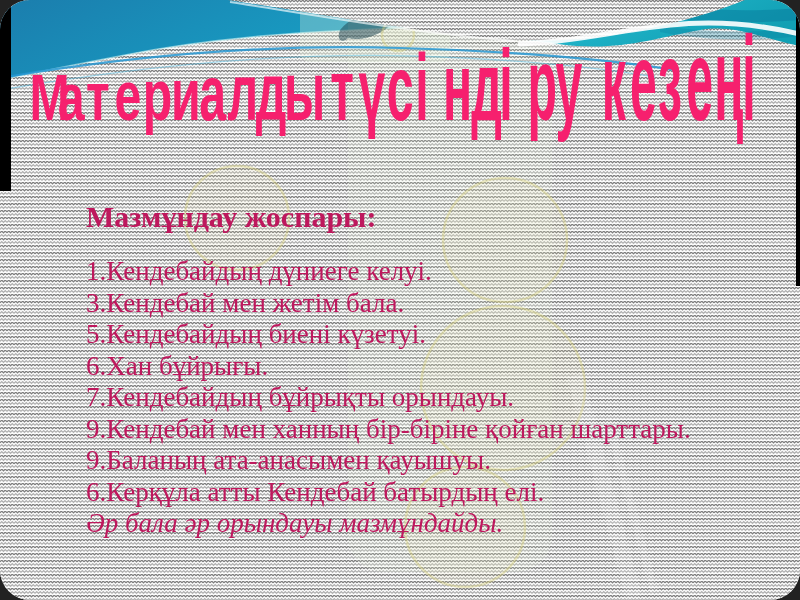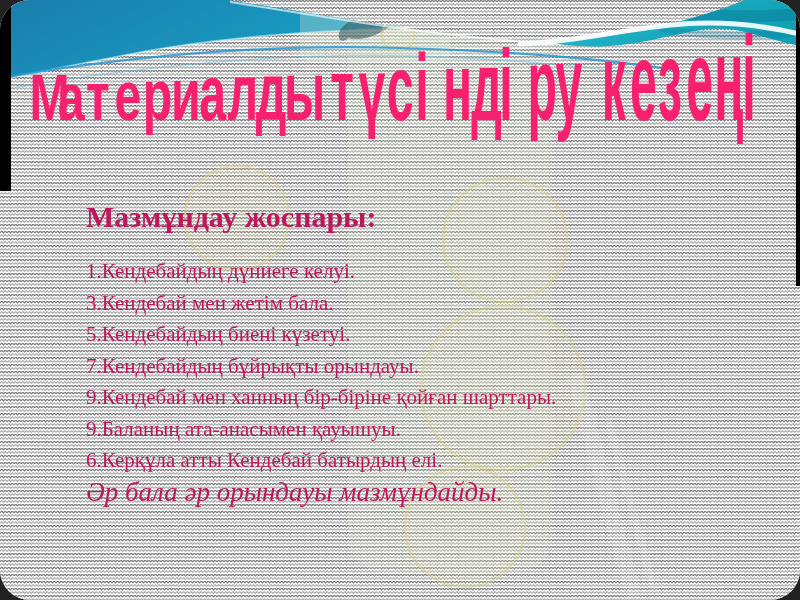--- a/index.html
+++ b/index.html
@@ -36,21 +36,21 @@
     color:#be185d;
     margin-top:40px;
   }
   .content .heading{
     font-size:30px;
     font-weight:bold;
     line-height:34px;
     margin:0 0 22px 0;
   }
   .content .item{
-    font-size:21px;
+    font-size:27px;
     line-height:31.5px;
   }
   .content .footer-note{
     font-size:27px;
     line-height:31.5px;
     font-style:italic;
   }
 </style>
 </head>
 <body>
@@ -111,20 +111,21 @@
     <rect x="796" y="0" width="4" height="286" fill="#000"></rect>
   </svg>
 
   <div class="title" id="title-line" style="color: rgb(246, 32, 110);"><span class="ch" style="width: 28px; font-size: 64px; transform: scaleX(0.754);">М</span><span class="ch" style="width: 28px; font-size: 66.2px; transform: scaleX(0.73);">а</span><span class="ch" style="width: 28px; font-size: 68.3px; transform: scaleX(0.707);">т</span><span class="ch" style="width: 28px; font-size: 70.5px; transform: scaleX(0.685);">е</span><span class="ch" style="width: 28px; font-size: 72.6px; transform: scaleX(0.665);">р</span><span class="ch" style="width: 28px; font-size: 74.8px; transform: scaleX(0.646);">и</span><span class="ch" style="width: 28px; font-size: 76.9px; transform: scaleX(0.628);">а</span><span class="ch" style="width: 28px; font-size: 79.1px; transform: scaleX(0.61);">л</span><span class="ch" style="width: 28px; font-size: 81.2px; transform: scaleX(0.594);">д</span><span class="ch" style="width: 28px; font-size: 83.4px; transform: scaleX(0.579);">ы</span><span class="ch" style="width: 18px; font-size: 85.5px; transform: scaleX(0.363);">&nbsp;</span><span class="ch" style="width: 28px; font-size: 87.7px; transform: scaleX(0.551);">т</span><span class="ch" style="width: 28px; font-size: 89.8px; transform: scaleX(0.537);">ү</span><span class="ch" style="width: 28px; font-size: 92px; transform: scaleX(0.525);">с</span><span class="ch" style="width: 28px; font-size: 94.2px; transform: scaleX(0.513);">і</span><span class="ch" style="width: 28px; font-size: 96.3px; transform: scaleX(0.501);">н</span><span class="ch" style="width: 28px; font-size: 98.5px; transform: scaleX(0.49);">д</span><span class="ch" style="width: 28px; font-size: 100.6px; transform: scaleX(0.48);">і</span><span class="ch" style="width: 28px; font-size: 102.8px; transform: scaleX(0.47);">р</span><span class="ch" style="width: 28px; font-size: 104.9px; transform: scaleX(0.46);">у</span><span class="ch" style="width: 18px; font-size: 107.1px; transform: scaleX(0.29);">&nbsp;</span><span class="ch" style="width: 28px; font-size: 109.2px; transform: scaleX(0.442);">к</span><span class="ch" style="width: 28px; font-size: 111.4px; transform: scaleX(0.433);">е</span><span class="ch" style="width: 28px; font-size: 113.5px; transform: scaleX(0.425);">з</span><span class="ch" style="width: 28px; font-size: 115.7px; transform: scaleX(0.417);">е</span><span class="ch" style="width: 28px; font-size: 117.8px; transform: scaleX(0.41);">ң</span><span class="ch" style="width: 28px; font-size: 120px; transform: scaleX(0.402);">і</span></div>
 
   <div class="content">
     <div class="heading">Мазмұндау жоспары:</div>
     <div class="item">1.Кендебайдың дүниеге келуі.</div>
     <div class="item">3.Кендебай мен жетім бала.</div>
     <div class="item">5.Кендебайдың биені күзетуі.</div>
+    <div class="item">6.Хан бұйрығы.</div>
     <div class="item">7.Кендебайдың бұйрықты орындауы.</div>
     <div class="item">9.Кендебай мен ханның бір-біріне қойған шарттары.</div>
     <div class="item">9.Баланың ата-анасымен қауышуы.</div>
     <div class="item">6.Керқұла атты Кендебай батырдың елі.</div>
     <div class="footer-note">Әр бала әр орындауы мазмұндайды.</div>
   </div>
 
 </div>
 
 </body></html>

